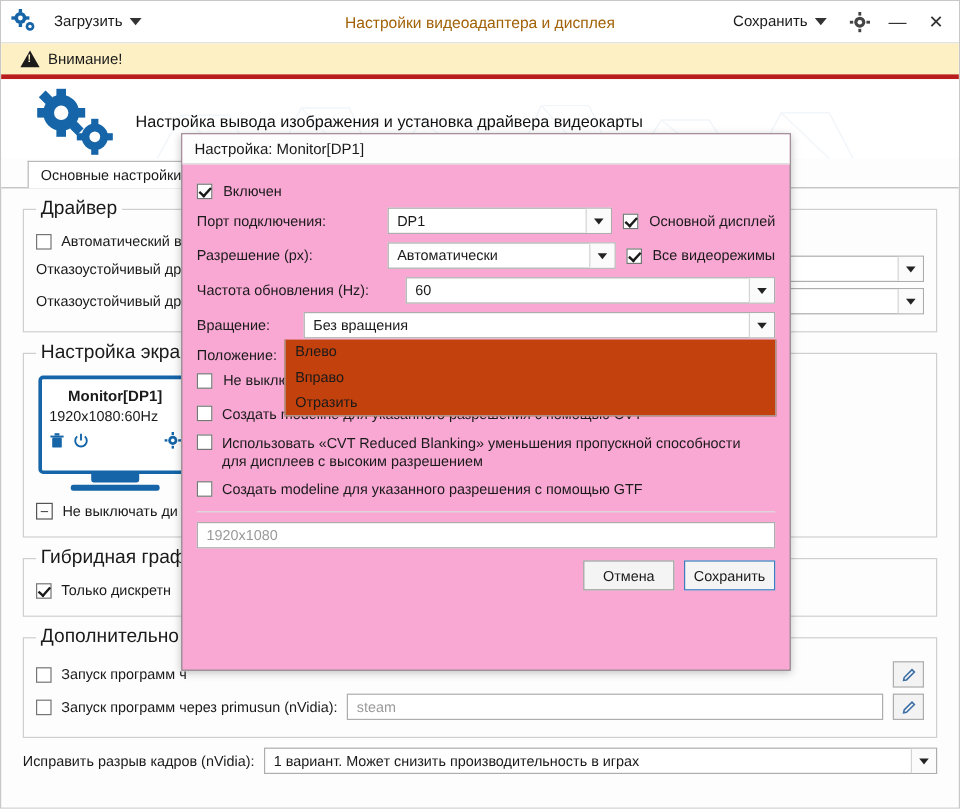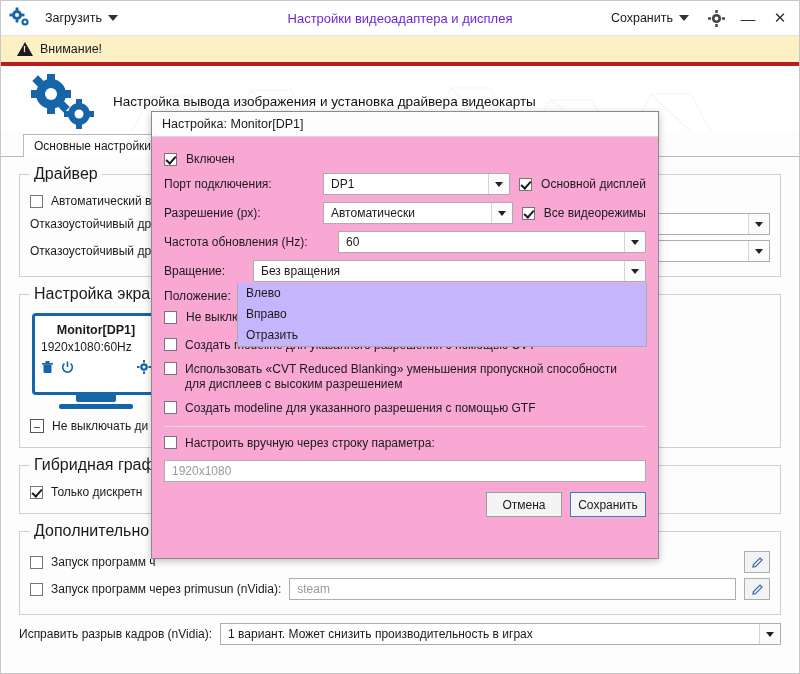--- a/index.html
+++ b/index.html
@@ -39,21 +39,21 @@
     padding: 3px 6px; cursor: default;
   }
   .caret-down {
     width: 0; height: 0;
     border-left: 5px solid transparent;
     border-right: 5px solid transparent;
     border-top: 6px solid #333;
   }
   .tb-title {
     position: absolute; left: 0; right: 0; text-align: center;
-    font-size: 13px; color: #6d28d9; pointer-events: none;
+    font-size: 13px; color: #a16207; pointer-events: none;
   }
   .tb-right {
     margin-left: auto; display: flex; align-items: center; gap: 10px;
     padding-right: 8px;
   }
   .win-btn {
     width: 22px; height: 22px;
     display: flex; align-items: center; justify-content: center;
     color: #333; font-size: 15px; cursor: default;
   }
@@ -259,21 +259,21 @@
     font-size: 12px;
     display: flex; align-items: center; justify-content: center;
     box-sizing: border-box;
   }
   .btn.primary { border: 1px solid #3b7ec0; }
   
   .dropdown {
     position: absolute;
     left: 236px; top: 282px;
     width: 408px;
-    background: #c4b5fd;
+    background: #c2410c;
     border: 1px solid #a9a9a9;
     border-top: none;
     z-index: 40;
   }
   .dd-item {
     padding: 2px 8px;
     font-size: 12px;
     line-height: 17px;
   }
   .chkwide { display: flex; align-items: flex-start; gap: 8px; margin: 9px 0; }
@@ -569,24 +569,20 @@
         <span class="lbl" style="max-width:450px">Использовать «CVT Reduced Blanking» уменьшения пропускной способности для дисплеев с высоким разрешением</span>
       </div>
 
       <div class="chkwide">
         <span class="chk"></span>
         <span class="lbl">Создать modeline для указанного разрешения с помощью GTF</span>
       </div>
 
       <div class="sep"></div>
 
-      <div class="chkwide">
-        <span class="chk"></span>
-        <span class="lbl">Настроить вручную через строку параметра:</span>
-      </div>
 
       <div class="mrow">
         <div class="textinput">1920x1080</div>
       </div>
 
       <div class="btnrow">
         <div class="btn">Отмена</div>
         <div class="btn primary">Сохранить</div>
       </div>
     </div>

